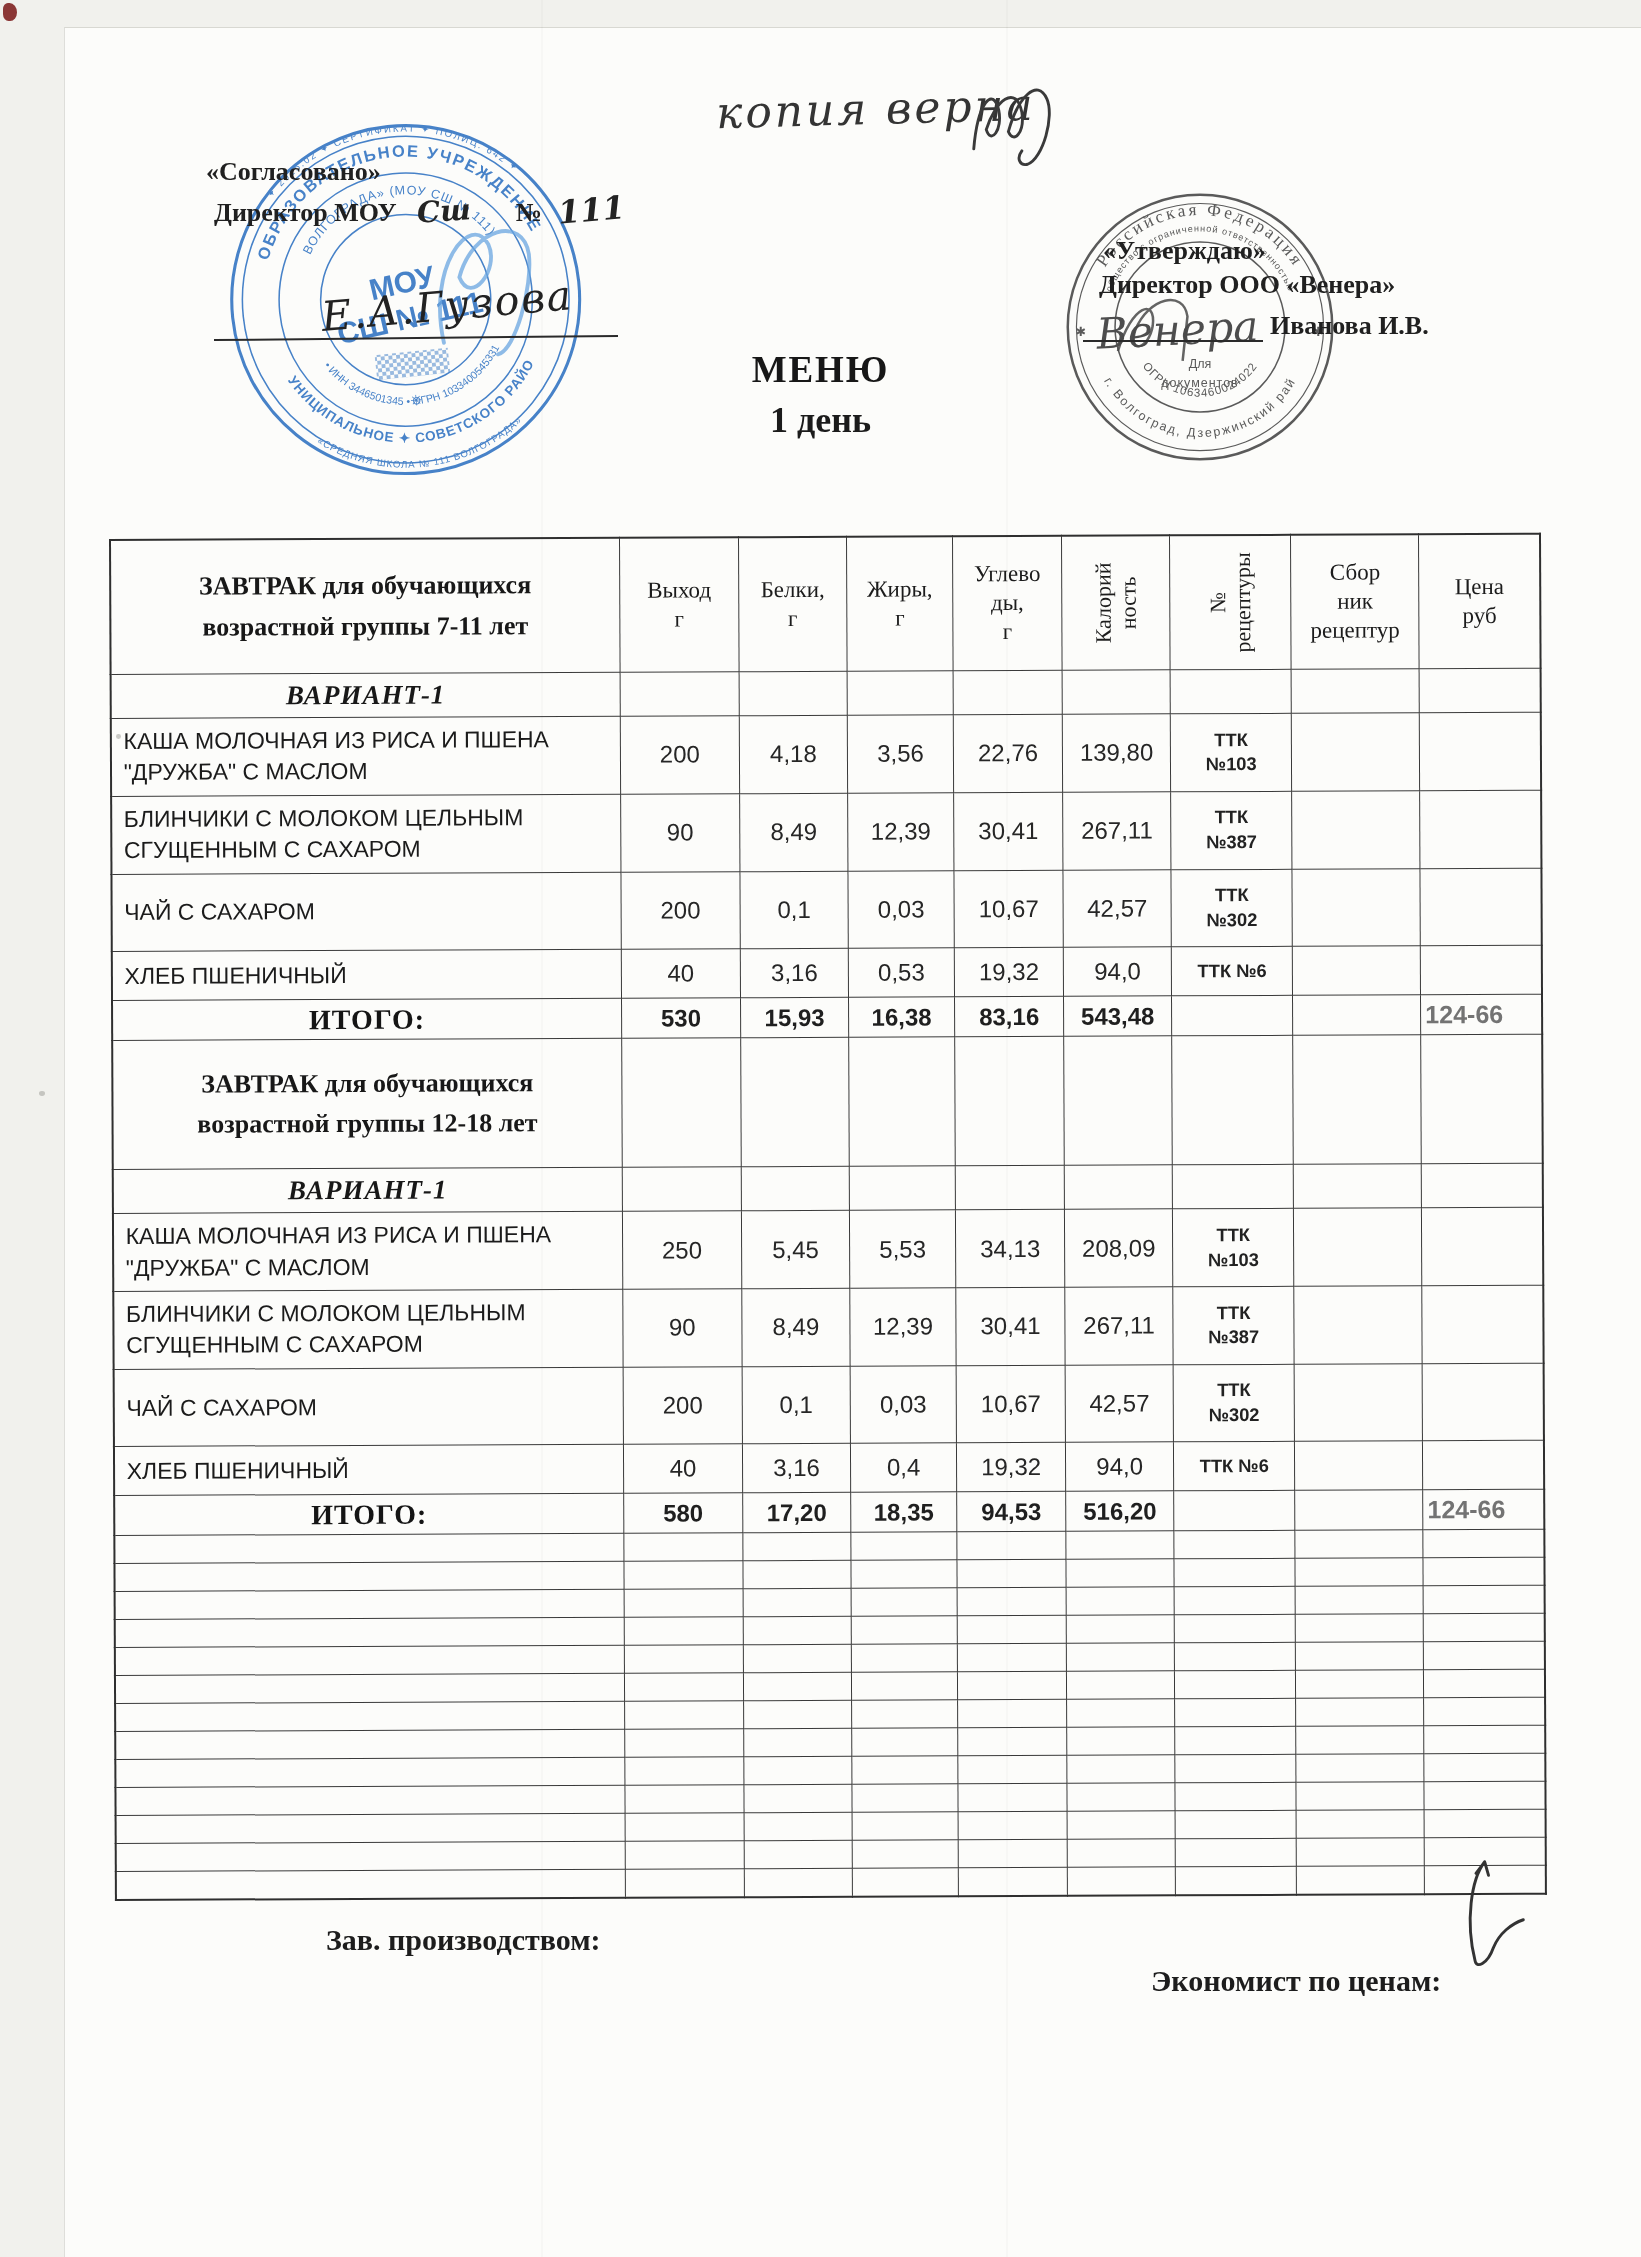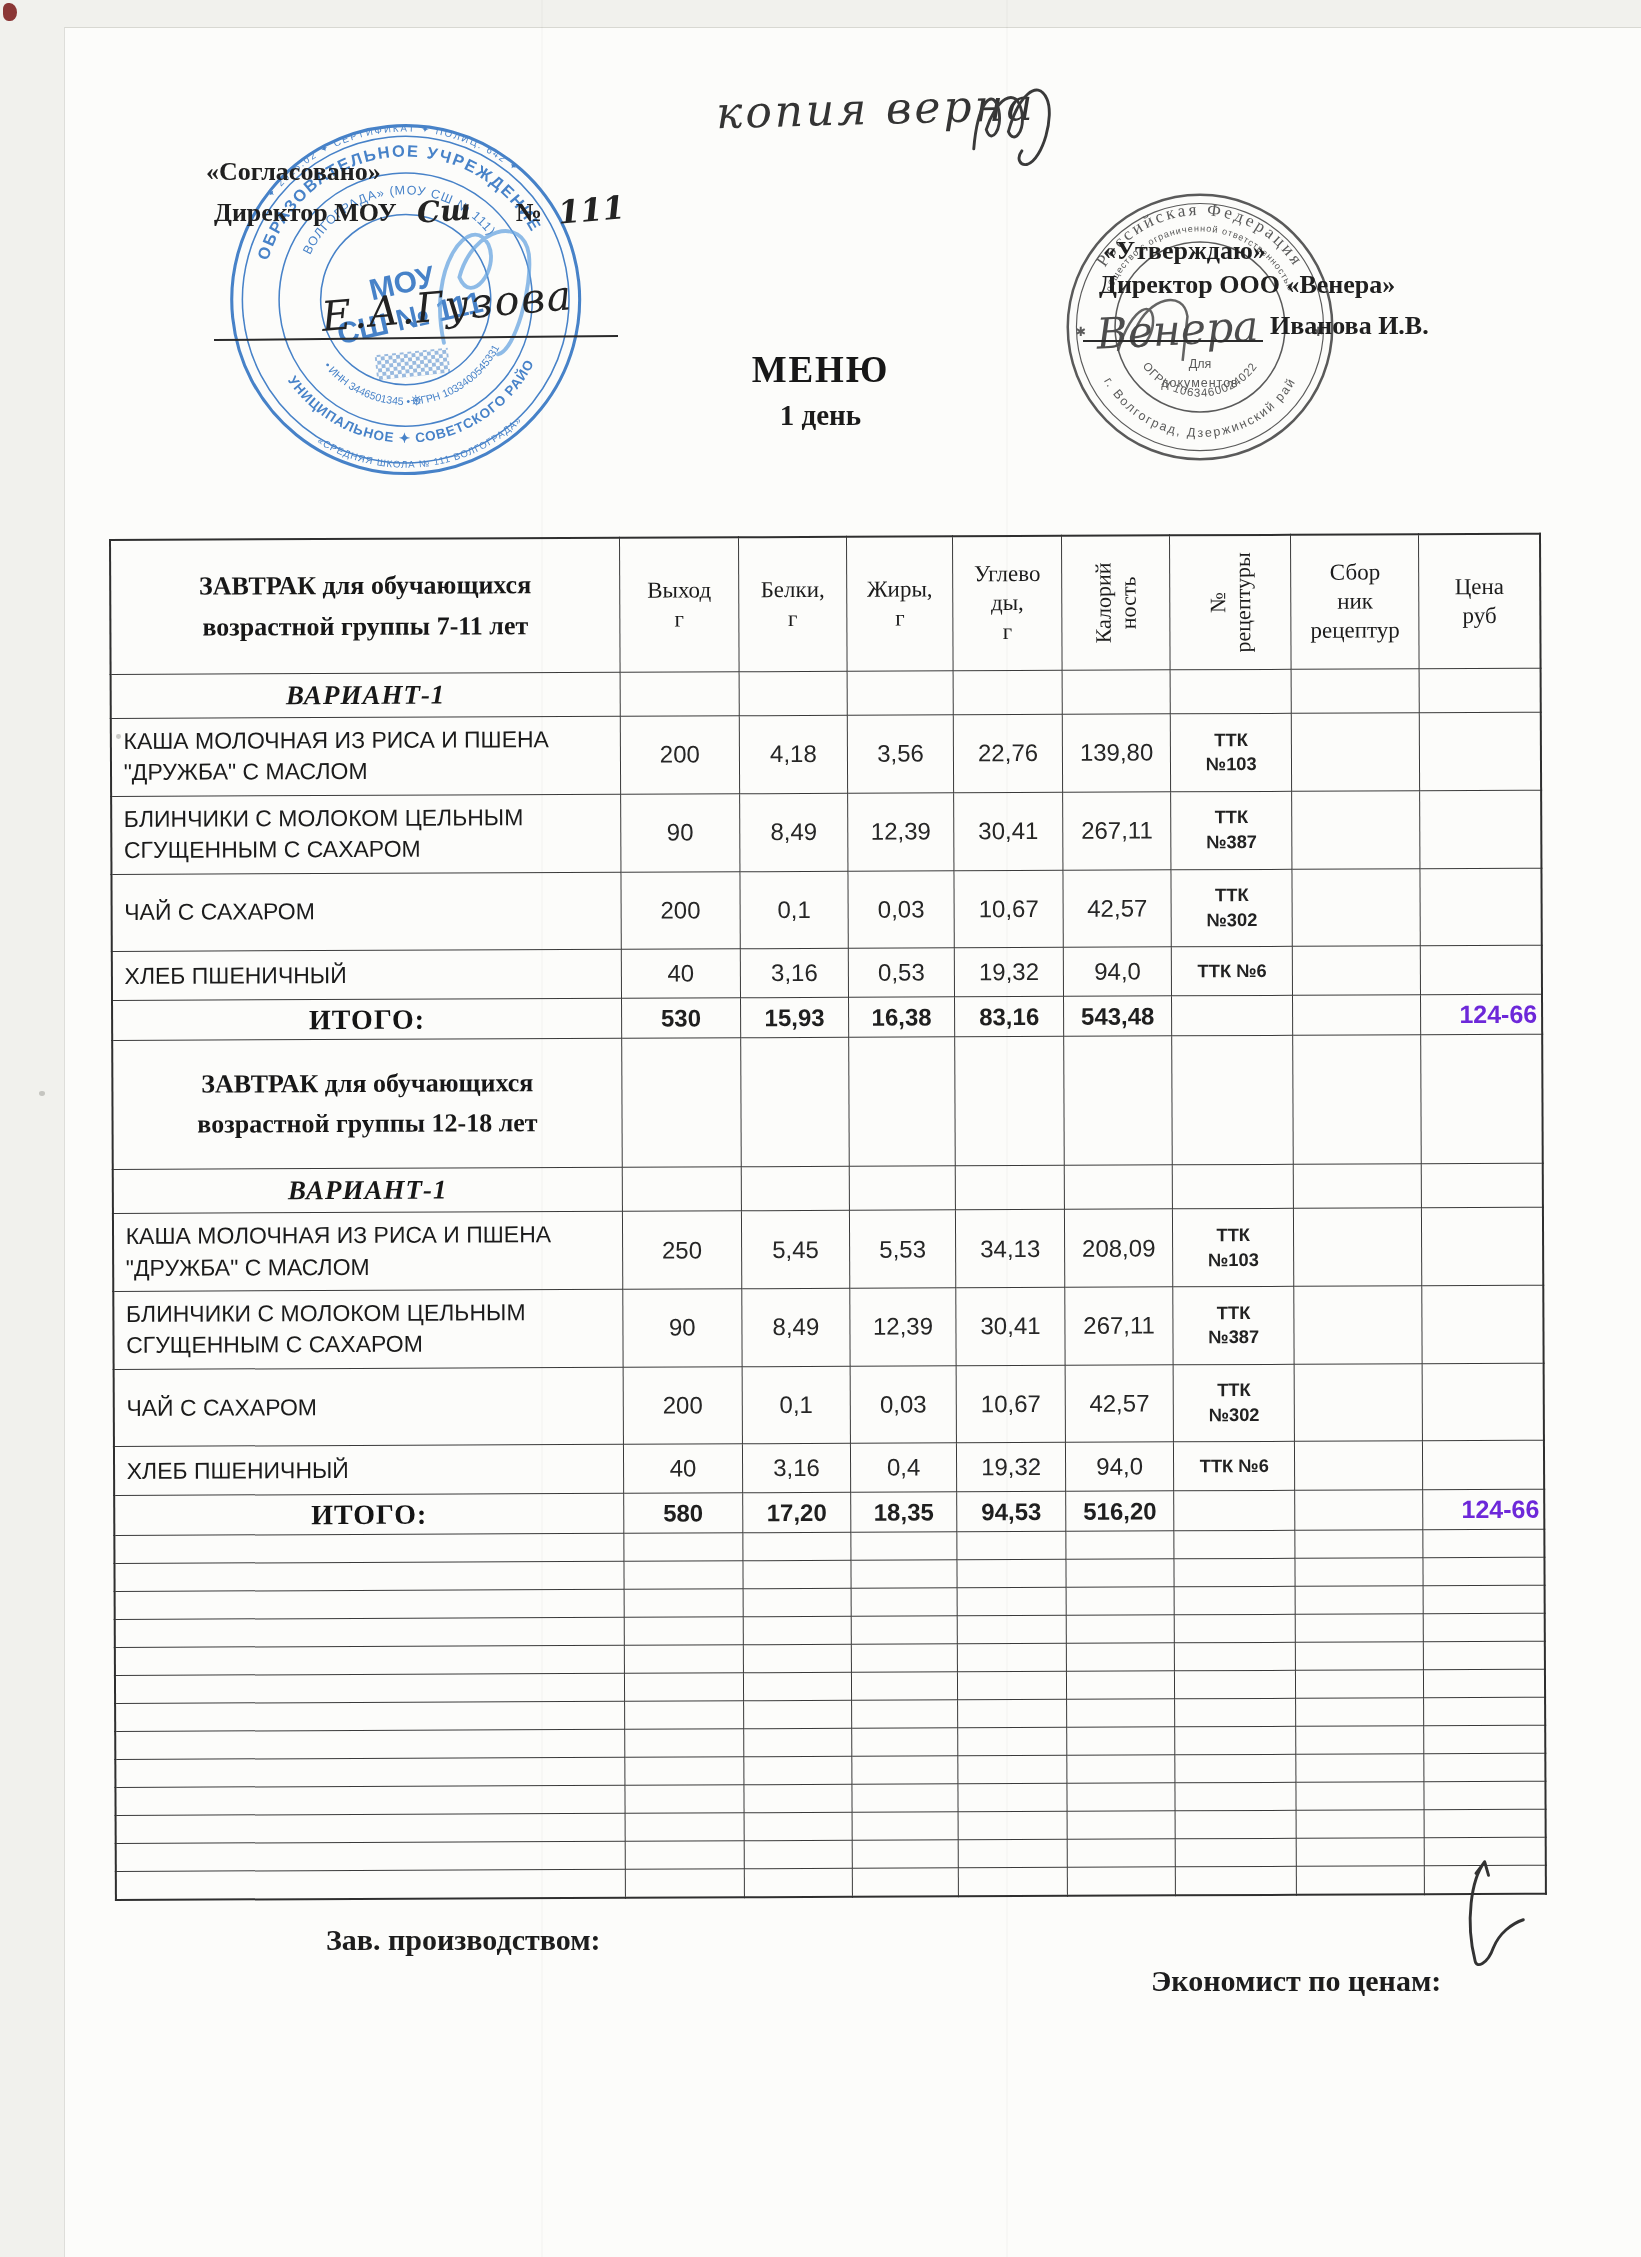--- a/index.html
+++ b/index.html
@@ -32,21 +32,21 @@
   }
   .hand-inline{font-size:29px;color:#232323;}
 
   
   .typed{position:absolute;font-size:26px;color:#202020;font-weight:bold;}
   .sig-line{position:absolute;height:1.9px;background:#2a2a2a;}
 
   
   .title-block{position:absolute;left:579px;top:348px;width:483px;text-align:center;}
   .menu-title{font-weight:bold;font-size:37px;letter-spacing:1.9px;color:#171717;}
-  .menu-sub{font-weight:bold;font-size:29px;margin-top:7.7px;color:#1b1b1b;}
+  .menu-sub{font-weight:bold;font-size:36px;margin-top:7.7px;color:#1b1b1b;}
 
   
   .table-wrap{position:absolute;left:109px;top:539px;transform:rotate(-0.25deg);transform-origin:0 0;}
   table.menu{border-collapse:collapse;table-layout:fixed;width:1432px;border:2.9px solid #2f2f2f;}
   table.menu td{border:1.9px solid #3a3a3a;padding:0 3.9px;vertical-align:middle;overflow:hidden;}
   .r-head td{height:133px}
   .r-variant td{height:43px}
   .r-dish td{height:69px}
   .r-bread td{height:40px}
   .r-total td{height:39px}
@@ -54,21 +54,21 @@
   .r-empty td{height:27px}
   .section-title{font:bold 26px/1.55 "Liberation Serif",serif;text-align:center;white-space:pre-line;color:#181818;}
   .colhdr{font:23px/1.25 "Liberation Serif",serif;text-align:center;white-space:pre-line;color:#1c1c1c;}
   .vert{transform:rotate(-90deg);white-space:pre-line;font:22px/1.15 "Liberation Serif",serif;text-align:center;color:#1c1c1c;}
   .variant{font:italic bold 27px "Liberation Serif",serif;text-align:center;letter-spacing:1px;color:#181818;}
   .dish{font:23px/1.35 "Liberation Sans",sans-serif;text-align:left;padding:3.9px 68px 3.9px 11.6px !important;color:#1b1b1b;}
   .num{font:24px "Liberation Sans",sans-serif;text-align:center;color:#262626;}
   .numb{font:bold 24px "Liberation Sans",sans-serif;text-align:center;color:#1f1f1f;margin-left:44px;}
   .ttk{font:bold 18.3px/1.35 "Liberation Sans",sans-serif;text-align:center;white-space:pre-line;color:#222;}
   .total-label{font:bold 28px "Liberation Serif",serif;text-align:center;letter-spacing:1px;color:#151515;}
-  .price{font:bold 25px "Liberation Sans",sans-serif;text-align:right;color:#6d28d9;}
+  .price{font:bold 25px "Liberation Sans",sans-serif;text-align:left;color:#737373;}
 
   
   .footer-label{position:absolute;font-weight:bold;font-size:30px;color:#1d1d1d;}
 
   .stamp{position:absolute;}
 </style>
 </head>
 <body>
 
 <div class="paper"></div>

